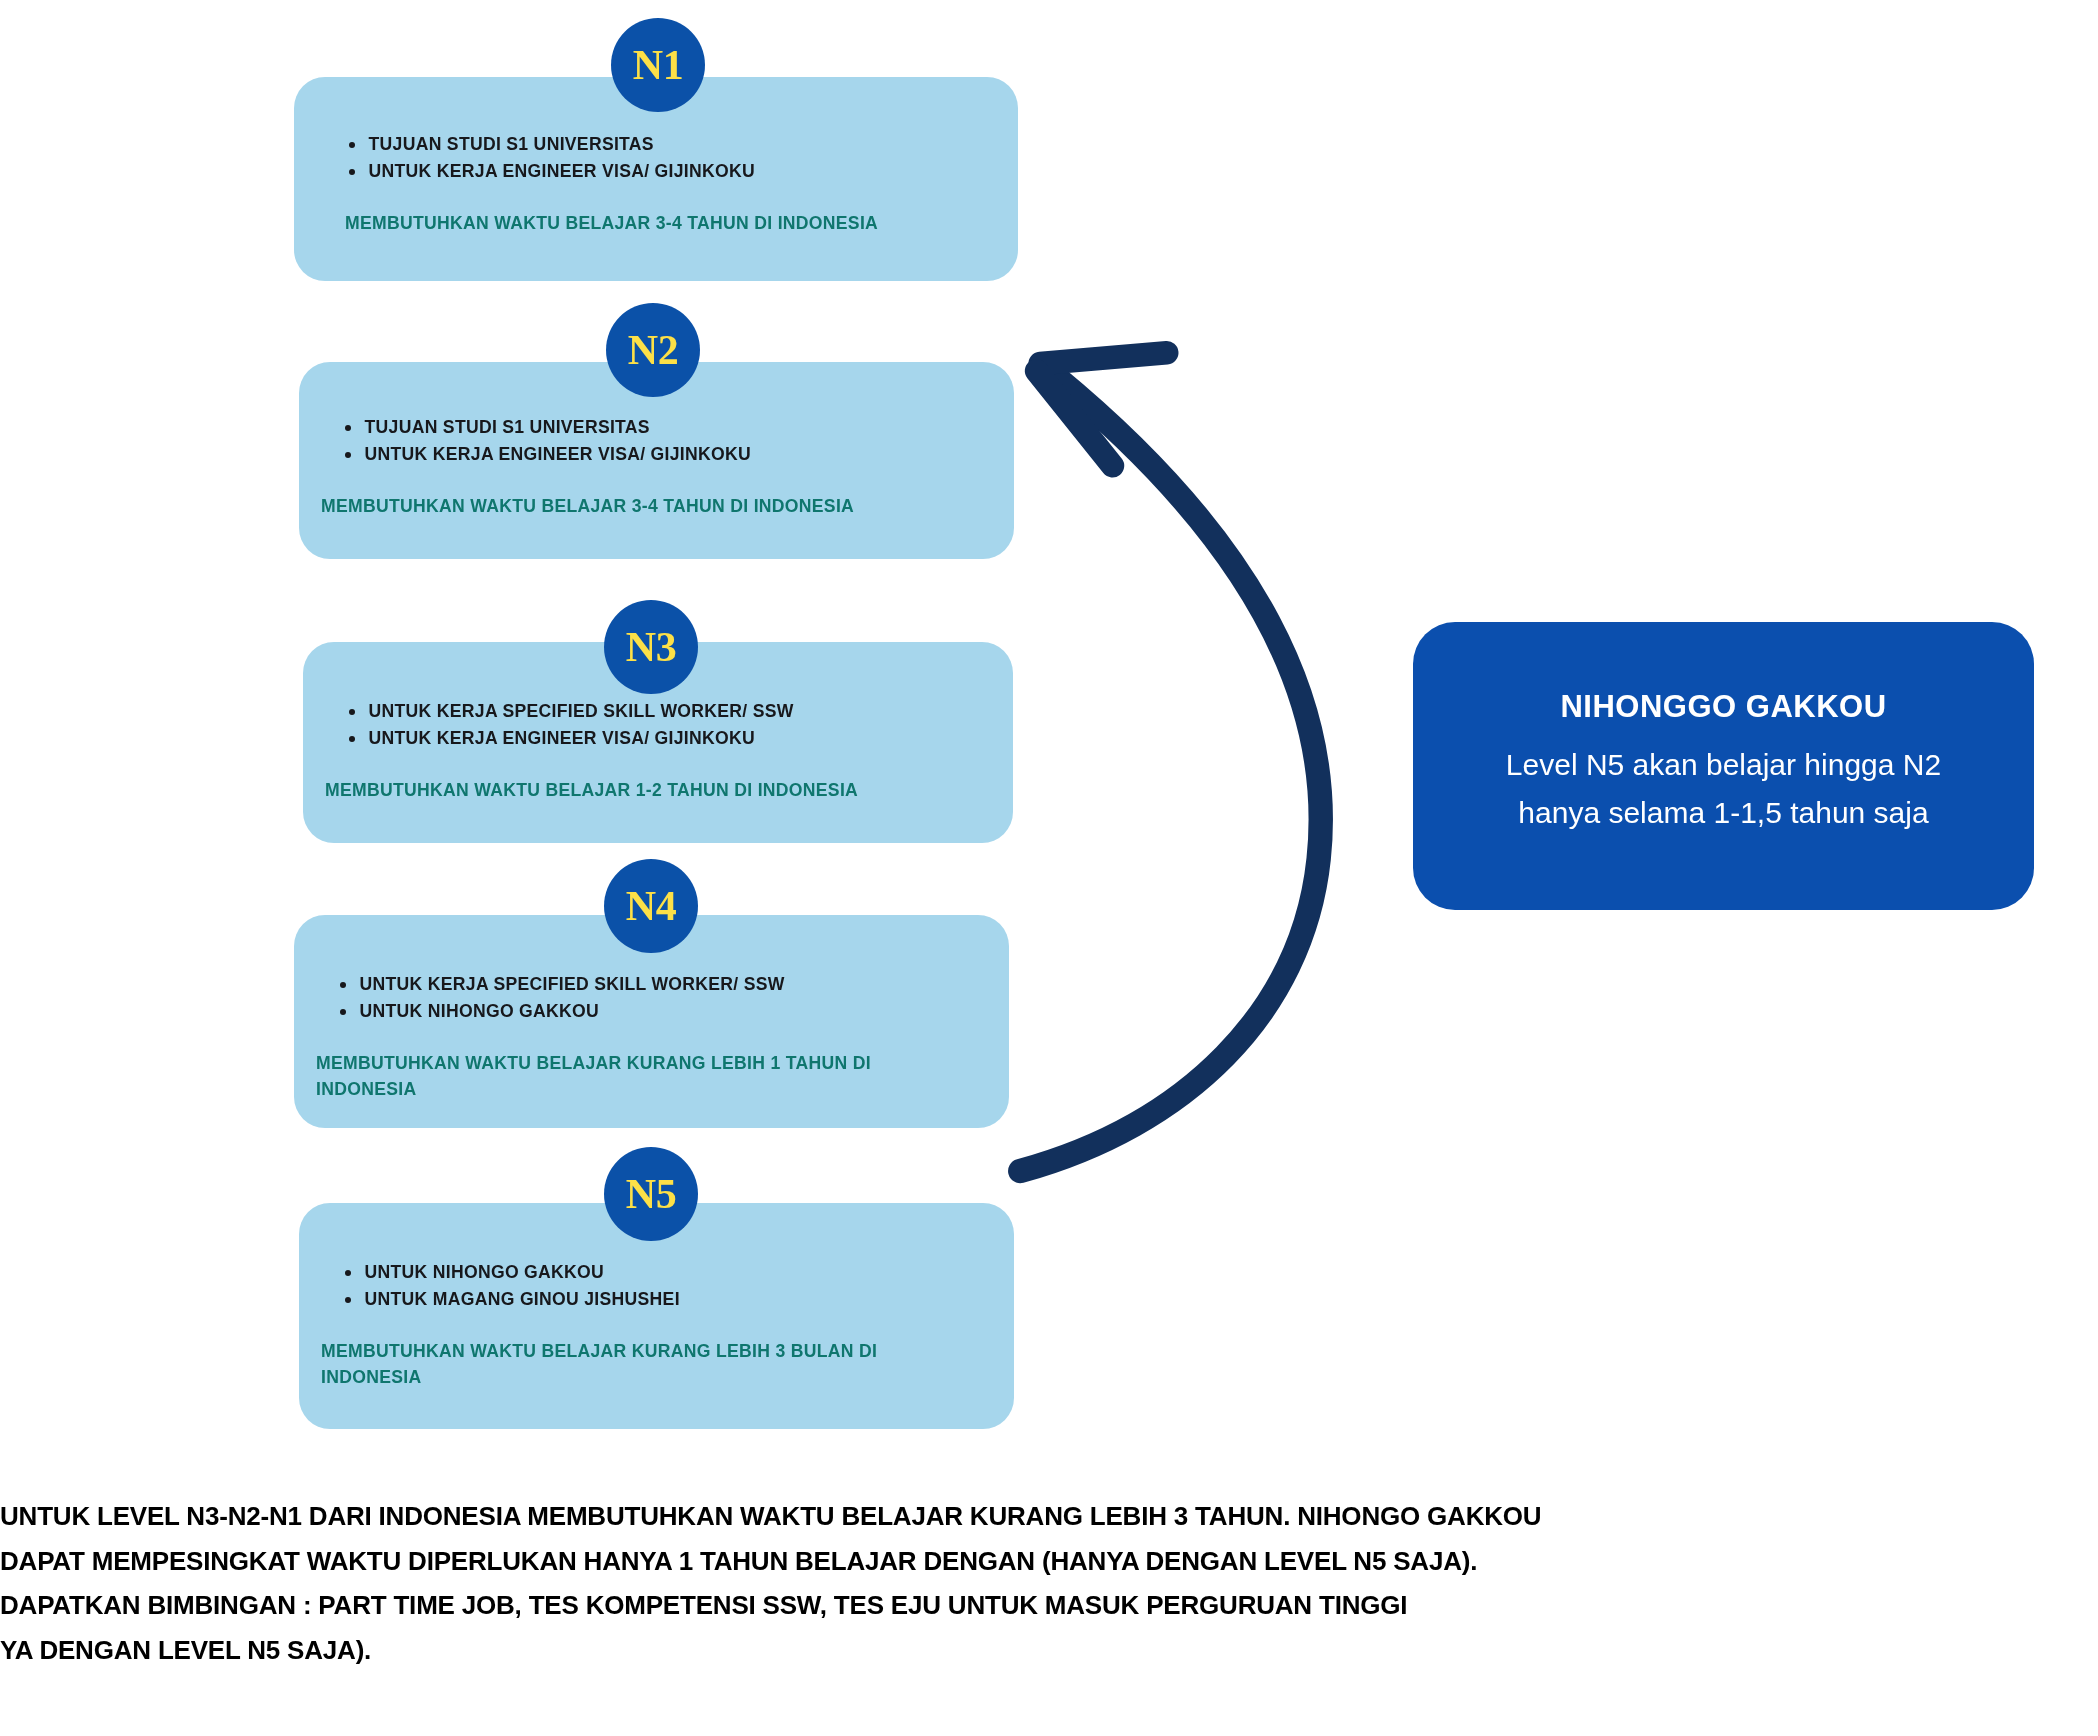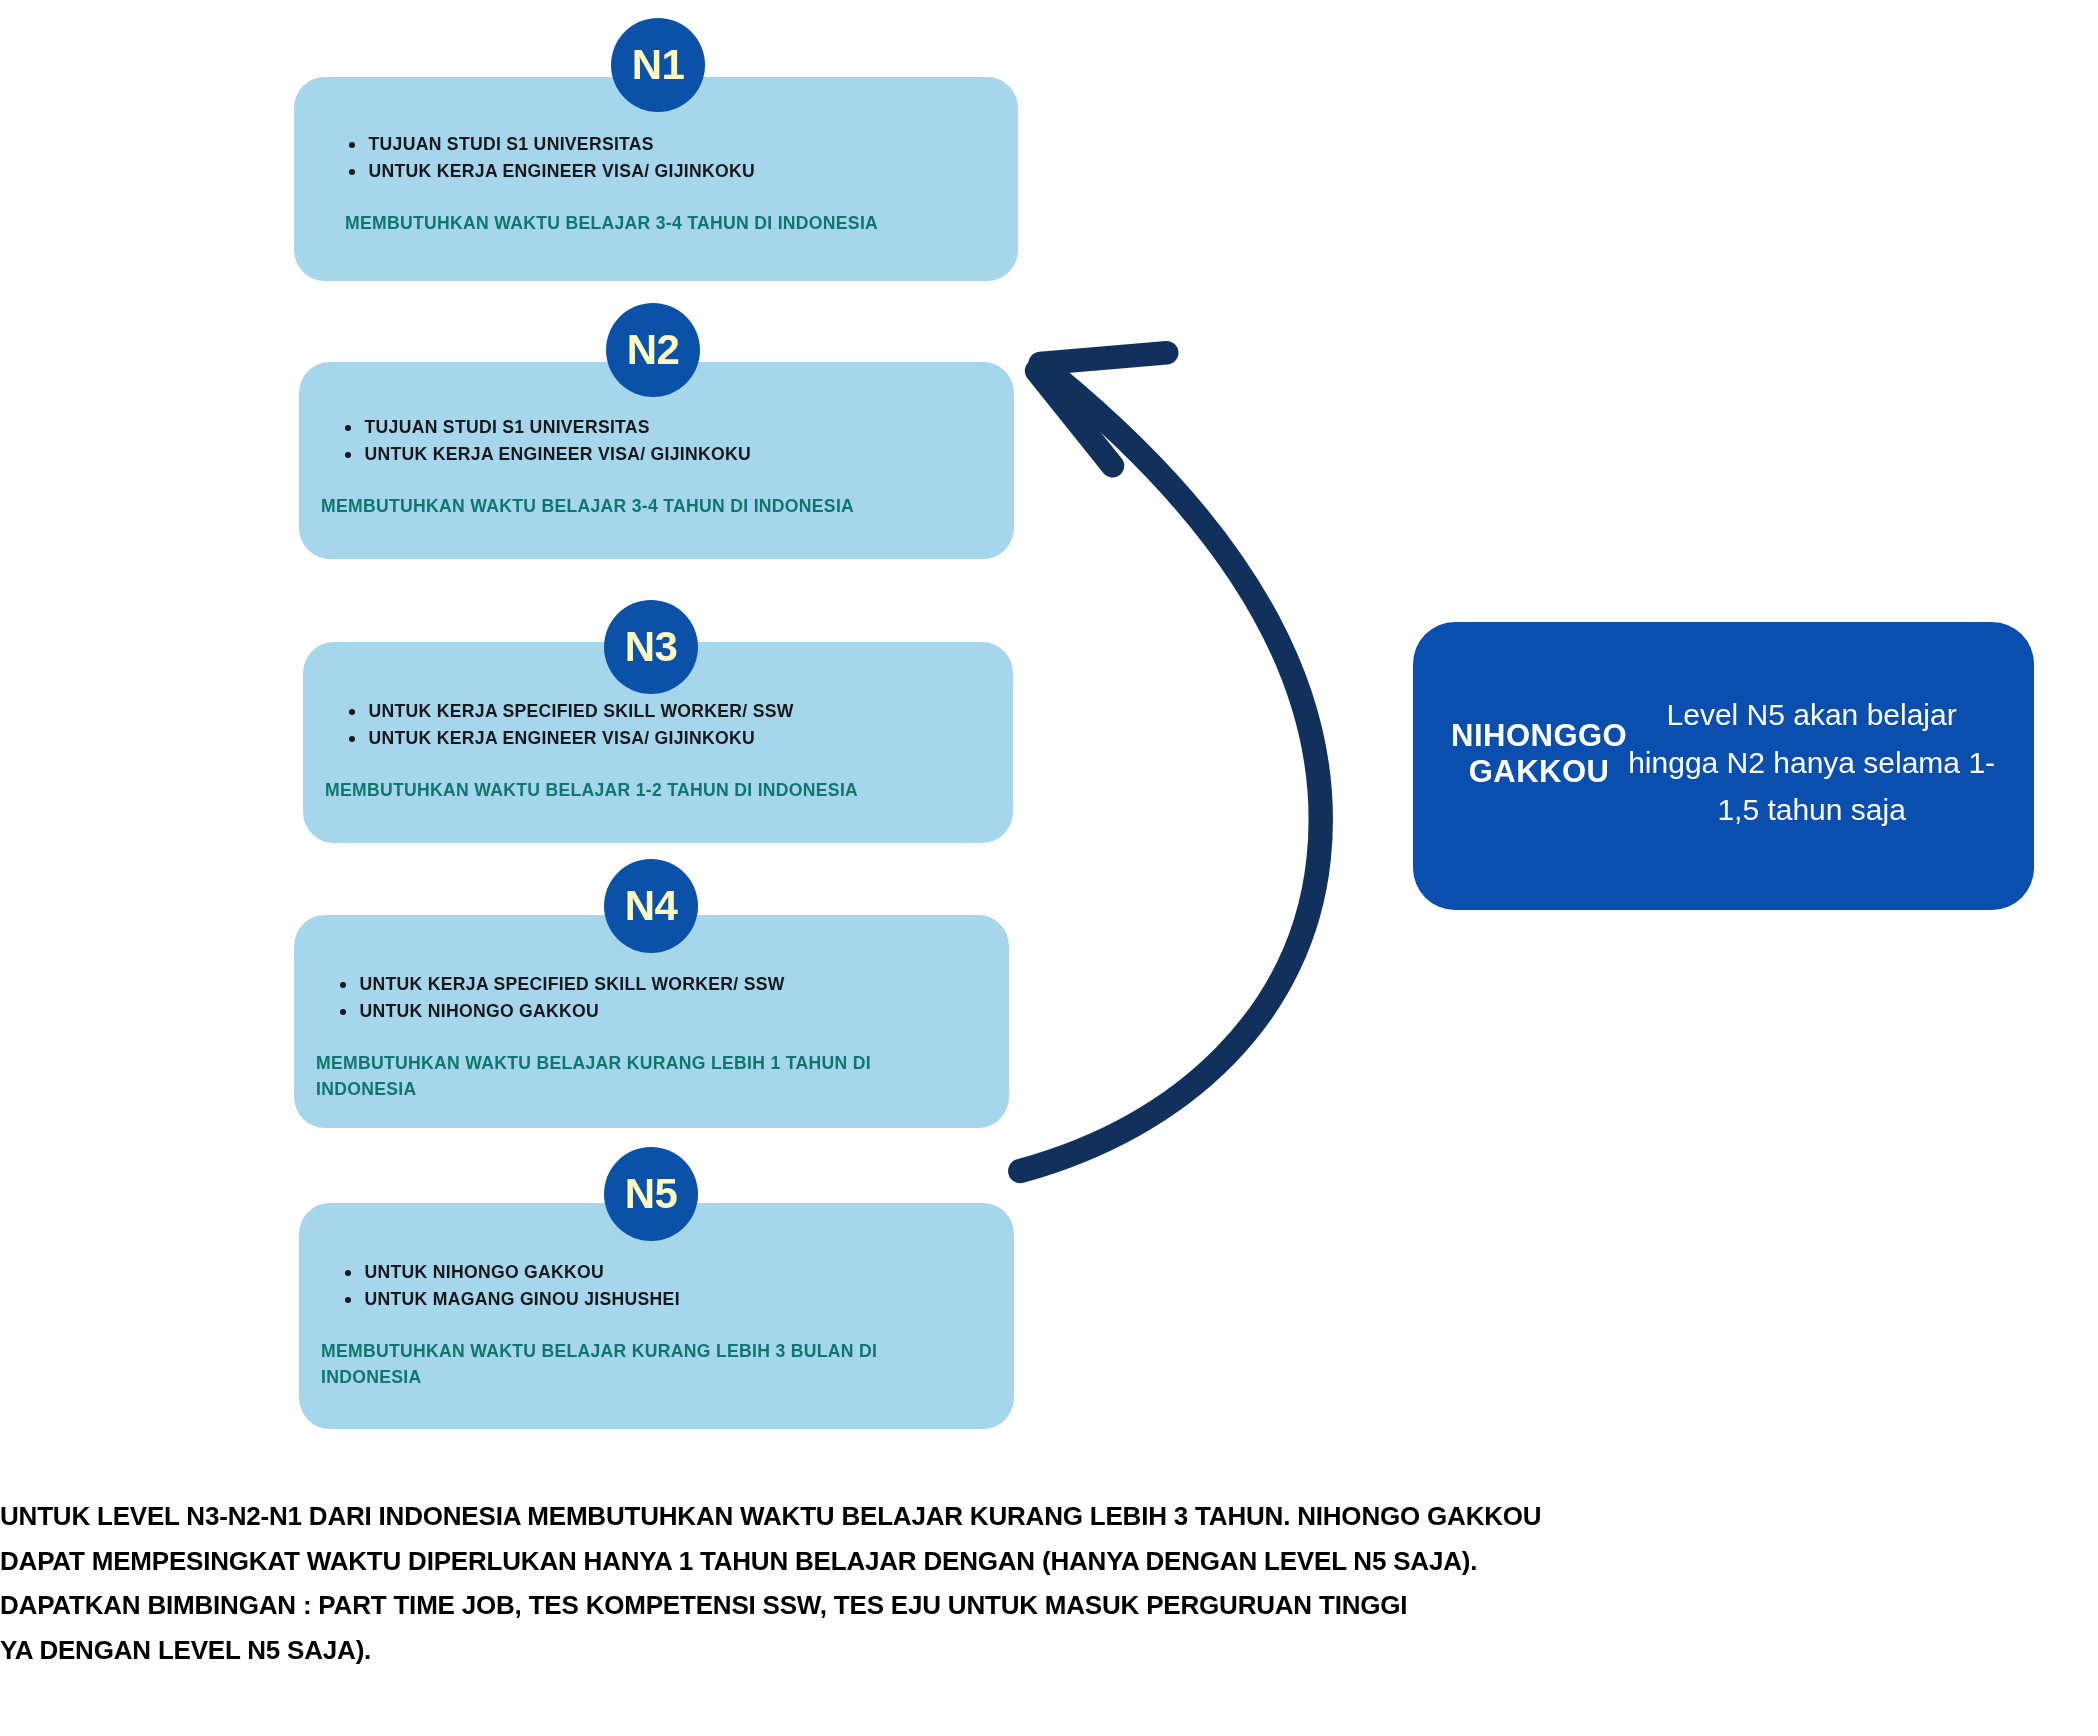--- a/index.html
+++ b/index.html
@@ -84,40 +84,42 @@
   }
 
   .note-gap { margin-top: 27px; }
 
   .badge {
     position: absolute;
     width: 94px;
     height: 94px;
     border-radius: 50%;
     background: #0B51A8;
-    color: #fef9c3;
+    color: #fde047;
     display: flex;
     align-items: center;
     justify-content: center;
     font-size: 42px;
     font-weight: 800;
     letter-spacing: -0.5px;
     z-index: 5;
+    font-family: Liberation Serif, serif;
   }
 
   
   .callout {
     position: absolute;
     left: 1413px;
     top: 622px;
     width: 621px;
     height: 288px;
     background: #0B4FAE;
     border-radius: 42px;
     display: flex;
+    flex-direction: column;
     align-items: center;
     justify-content: center;
     padding: 9px 38px 16.3px 38px;
   }
 
   .callout-title {
     color: #ffffff;
     font-size: 31px;
     font-weight: 800;
     letter-spacing: 0.5px;

